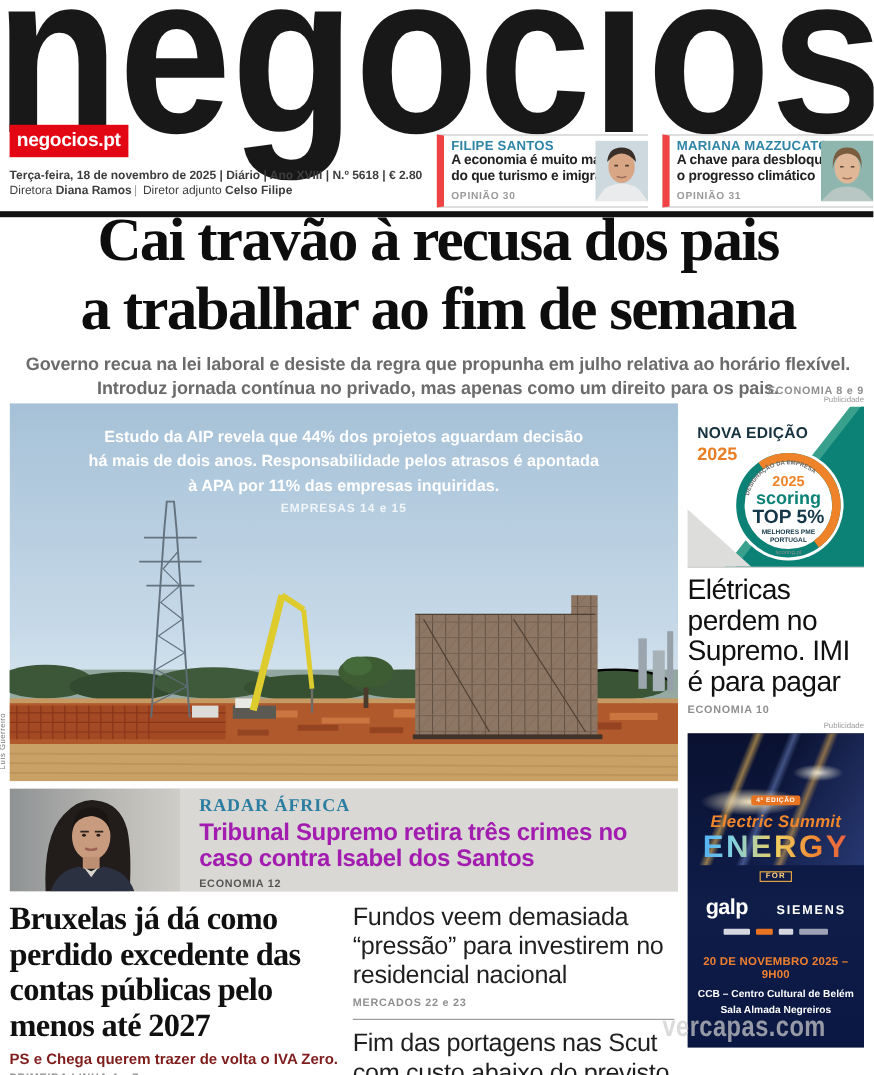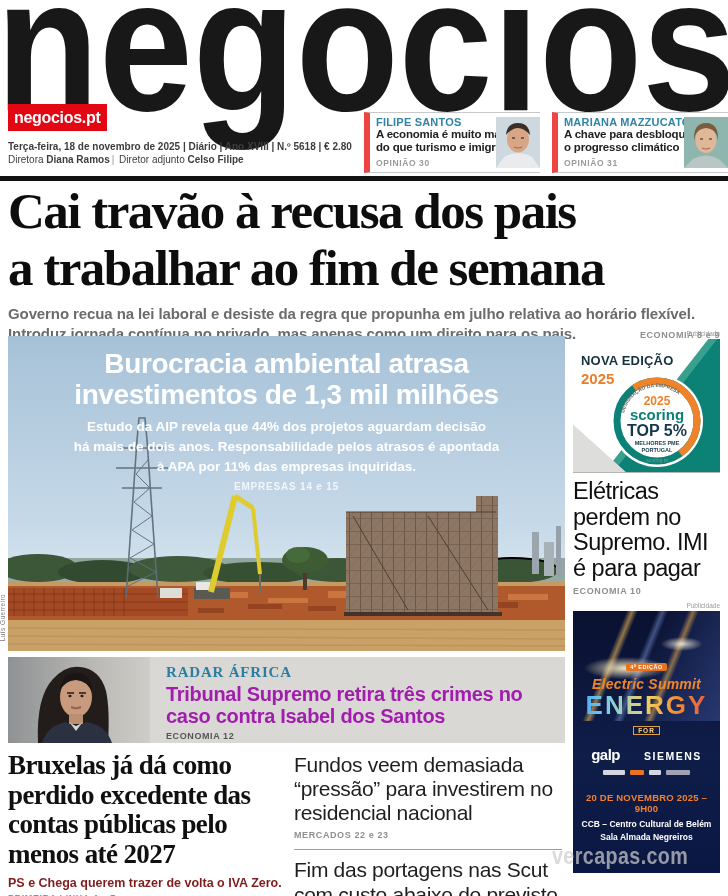--- a/index.html
+++ b/index.html
@@ -32,21 +32,21 @@
     flex:1; position:relative; border-top:1px solid #c9c9c9; border-bottom:1px solid #c9c9c9;
     border-left:6px solid #ef4444; padding:3px 0 2px 6px;
   }
   .op-name { font-size:11px; font-weight:800; color:#2f84a6; letter-spacing:.2px; }
   .op-title { font-size:11.5px; font-weight:700; color:#222; line-height:1.16; letter-spacing:-0.2px; white-space:nowrap; }
   .op-tag { font-size:8.5px; font-weight:800; color:#9a9a9a; letter-spacing:.6px; margin-top:3px; }
   .op-photo { position:absolute; right:0; top:4px; width:44px; height:51px; overflow:hidden; }
 
   
   #black-bar { left:0; top:176px; width:728px; height:5px; background:#121212; }
-  #lead { left:8px; top:183px; width:714px; }
+  #lead { left:8px; top:173px; width:714px;text-align:center; }
   #lead h1 {
     font-family:"Liberation Serif", serif; font-weight:700; color:#0d0d0d;
     font-size:51px; line-height:1.12; letter-spacing:-1.5px;
   }
   #lead h1 span { display:block; }
   #standfirst {
     position:relative; margin-top:7px; width:714px;
     font-size:15px; font-weight:700; color:#6b6b6b; line-height:1.32; letter-spacing:-0.1px;
   }
   #standfirst .tag { position:absolute; right:2px; bottom:2px; }
@@ -126,21 +126,21 @@
   #summit-ad .content { position:relative; padding-top:44px; }
   .ed-badge { display:inline-block; background:#e87422; color:#fff; font-size:5.5px; font-weight:800; padding:1px 4px; border-radius:2px; letter-spacing:.5px; }
   .es-brand { margin-top:3px; font-size:14px; font-weight:800; font-style:italic; color:#f0862c; letter-spacing:.2px; }
   .grad-word {
     font-size:26px; font-weight:800; letter-spacing:2px; line-height:1.02;
     background:linear-gradient(90deg,#3aa0ff,#7ed0e0,#f0d060,#f08030,#e05050);
     -webkit-background-clip:text; background-clip:text; color:transparent;
   }
   .for-chip { display:inline-block; border:1px solid #e0a040; color:#ffd080; font-size:6.5px; font-weight:800; padding:0 4px; letter-spacing:1px; margin:1px 0; }
   .sponsors { margin-top:9px; color:#fff; display:flex; justify-content:center; align-items:baseline; gap:8px; }
-  .sp-galp { font-size:15px; font-weight:800; letter-spacing:-0.5px; }
+  .sp-galp { font-size:18px; font-weight:800; letter-spacing:-0.5px; }
   .sp-siemens { font-size:10.5px; font-weight:800; letter-spacing:1.5px;padding-left:16px; }
   .partners { margin-top:7px; display:flex; justify-content:center; align-items:center; gap:5px; }
   .partners i { display:block; height:5px; background:rgba(235,235,240,.9); border-radius:1px; }
   .partners i.p1{width:22px;} .partners i.p2{width:14px; background:#e87422;}
   .partners i.p3{width:12px;} .partners i.p4{width:24px; background:rgba(235,235,240,.65);}
   .s-date { margin-top:17px; font-size:9.5px; font-weight:800; color:#f08030; letter-spacing:.2px; }
   .s-venue { margin-top:4px; font-size:8.5px; font-weight:700; color:#fff; line-height:1.5; }
 
   #watermark {
     left:552px; top:842px; width:176px; font-size:24px; font-weight:800;
@@ -311,24 +311,20 @@
     <rect x="468" y="160" width="22" height="118" fill="url(#scf)"></rect>
     <g stroke="#4e3f33" stroke-width="1">
       <line x1="338" y1="176" x2="488" y2="176"></line>
       <line x1="338" y1="278" x2="492" y2="278"></line>
       <line x1="345" y1="180" x2="400" y2="274"></line>
       <line x1="420" y1="180" x2="480" y2="274"></line>
     </g>
     <rect x="336" y="276" width="158" height="4" fill="#3f332a"></rect>
   </svg>
   <div class="overlay">
-    <h2>
-      <span>Burocracia ambiental atrasa</span>
-      <span>investimentos de 1,3 mil milhões</span>
-    </h2>
     <div class="ph-sub">
       <span>Estudo da AIP revela que 44% dos projetos aguardam decisão</span>
       <span>há mais de dois anos. Responsabilidade pelos atrasos é apontada</span>
       <span>à APA por 11% das empresas inquiridas.</span>
     </div>
     <div class="ph-tag">EMPRESAS 14 e 15</div>
   </div>
   <div id="photo-credit">Luís Guerreiro</div>
 </figure>
 

